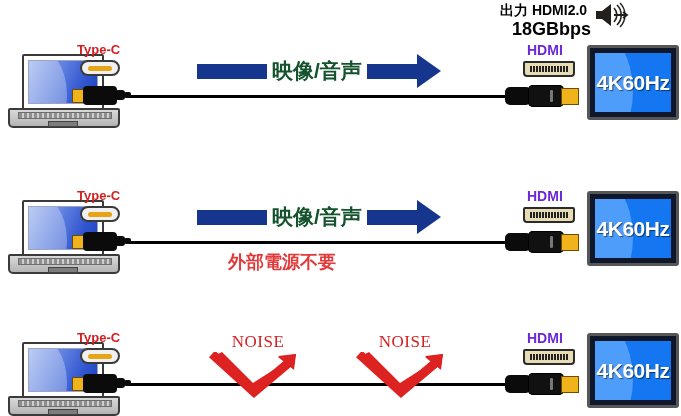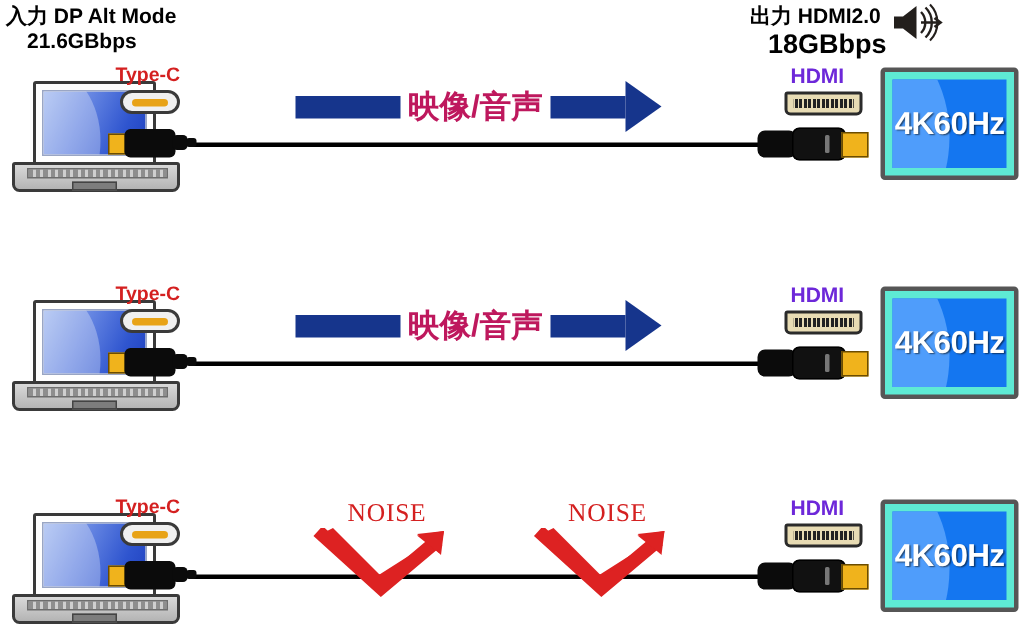--- a/index.html
+++ b/index.html
@@ -79,34 +79,34 @@
   .hdlabel{position:absolute;left:527px;top:0px;font-size:14px;font-weight:bold;color:#6d28d9;}
   .hdport{position:absolute;left:523px;top:19px;width:52px;height:16px;
           background:#e8dcb4;border:2px solid #2b2b2b;box-sizing:border-box;
           border-radius:2px 2px 4px 4px;}
   .hdport i{position:absolute;left:4px;top:3px;right:4px;bottom:3px;background:#222;
           display:block;
           background-image:repeating-linear-gradient(90deg,#e8dcb4 0 1px,#222 1px 3px);}
 
   
   .mon{position:absolute;left:587px;top:3px;width:92px;height:75px;
-       background:#5eead4;border:3px solid #565656;border-radius:3px;box-sizing:border-box;
+       background:#0f172a;border:3px solid #565656;border-radius:3px;box-sizing:border-box;
        padding:5px;}
   .mon .scr{position:relative;width:100%;height:100%;
        background:#1476f0;overflow:hidden;display:flex;align-items:center;justify-content:center;}
   .mon .scr:before{content:"";position:absolute;left:-46px;top:-26px;width:84px;height:128px;
        border-radius:50%;background:#4f9dfb;}
   .mon .txt{position:relative;color:#fff;font-weight:bold;font-size:21px;letter-spacing:-.5px;
        text-shadow:1px 1px 1px rgba(0,0,0,.55);}
 
   
   .arrow{position:absolute;top:12px;left:197px;width:260px;height:34px;
          display:flex;align-items:center;}
   .arrow .bar{width:70px;height:15px;background:#16358c;}
-  .arrow .lbl{font-size:21px;font-weight:bold;color:#be185d;padding:0 5px;white-space:nowrap;}
+  .arrow .lbl{font-size:21px;font-weight:bold;color:#14532d;padding:0 5px;white-space:nowrap;}
   .arrow .bar2{width:50px;height:15px;background:#16358c;}
   .arrow .head{width:0;height:0;border-left:24px solid #16358c;
                border-top:17px solid transparent;border-bottom:17px solid transparent;}
 
   
   .dist{position:absolute;left:150px;top:70px;font-size:27px;font-weight:bold;color:#000;
         white-space:nowrap;}
   .nopwr{position:absolute;left:228px;top:62px;font-size:18px;font-weight:bold;color:#e03a3a;
         white-space:nowrap;}
 
@@ -117,22 +117,20 @@
   .noise .nlbl{position:absolute;left:0;top:0;width:120px;text-align:center;
         font-family:"Liberation Serif","DejaVu Serif",serif;
         font-size:17px;font-weight:normal;color:#d42020;letter-spacing:.5px;}
   .noise svg{position:absolute;left:10px;top:20px;}
 </style>
 </head>
 <body>
 
 <div class="stage">
 
-  <div class="hdr hdr-in">入力 DP Alt Mode</div>
-  <div class="hdr hdr-in2">21.6GBbps</div>
   <div class="hdr hdr-out">出力 HDMI2.0</div>
   <div class="hdr hdr-out2">18GBbps</div>
 
   <div class="spk">
     <svg width="40" height="26" viewBox="0 0 40 26">
       <path d="M2 9 h6 L17 2 v22 L8 17 H2 Z" fill="#231f1c"></path>
       <path d="M20 6 A10 10 0 0 1 20 20" fill="none" stroke="#231f1c" stroke-width="1.6"></path>
       <path d="M23 3 A14 14 0 0 1 23 23" fill="none" stroke="#231f1c" stroke-width="1.6"></path>
       <path d="M26 1 A17 17 0 0 1 26 25" fill="none" stroke="#231f1c" stroke-width="1.4"></path>
       <path d="M20 13 h12 M29 10 l4 3 l-4 3" fill="none" stroke="#231f1c" stroke-width="1.8"></path>
@@ -230,20 +228,21 @@
     <div class="hdport">
         <i></i>
       </div>
 
     <div class="mon">
       <div class="scr">
           <span class="txt">4K60Hz</span>
         </div>
     </div>
 
+    <div class="nopwr">外部電源不要</div>
   </div>
 
   <div class="row row3">
 
     <div class="laptop">
       <div class="lt-lid">
           <div class="lt-scr"></div>
         </div>
       <div class="lt-base">
           <div class="lt-kb"></div>

